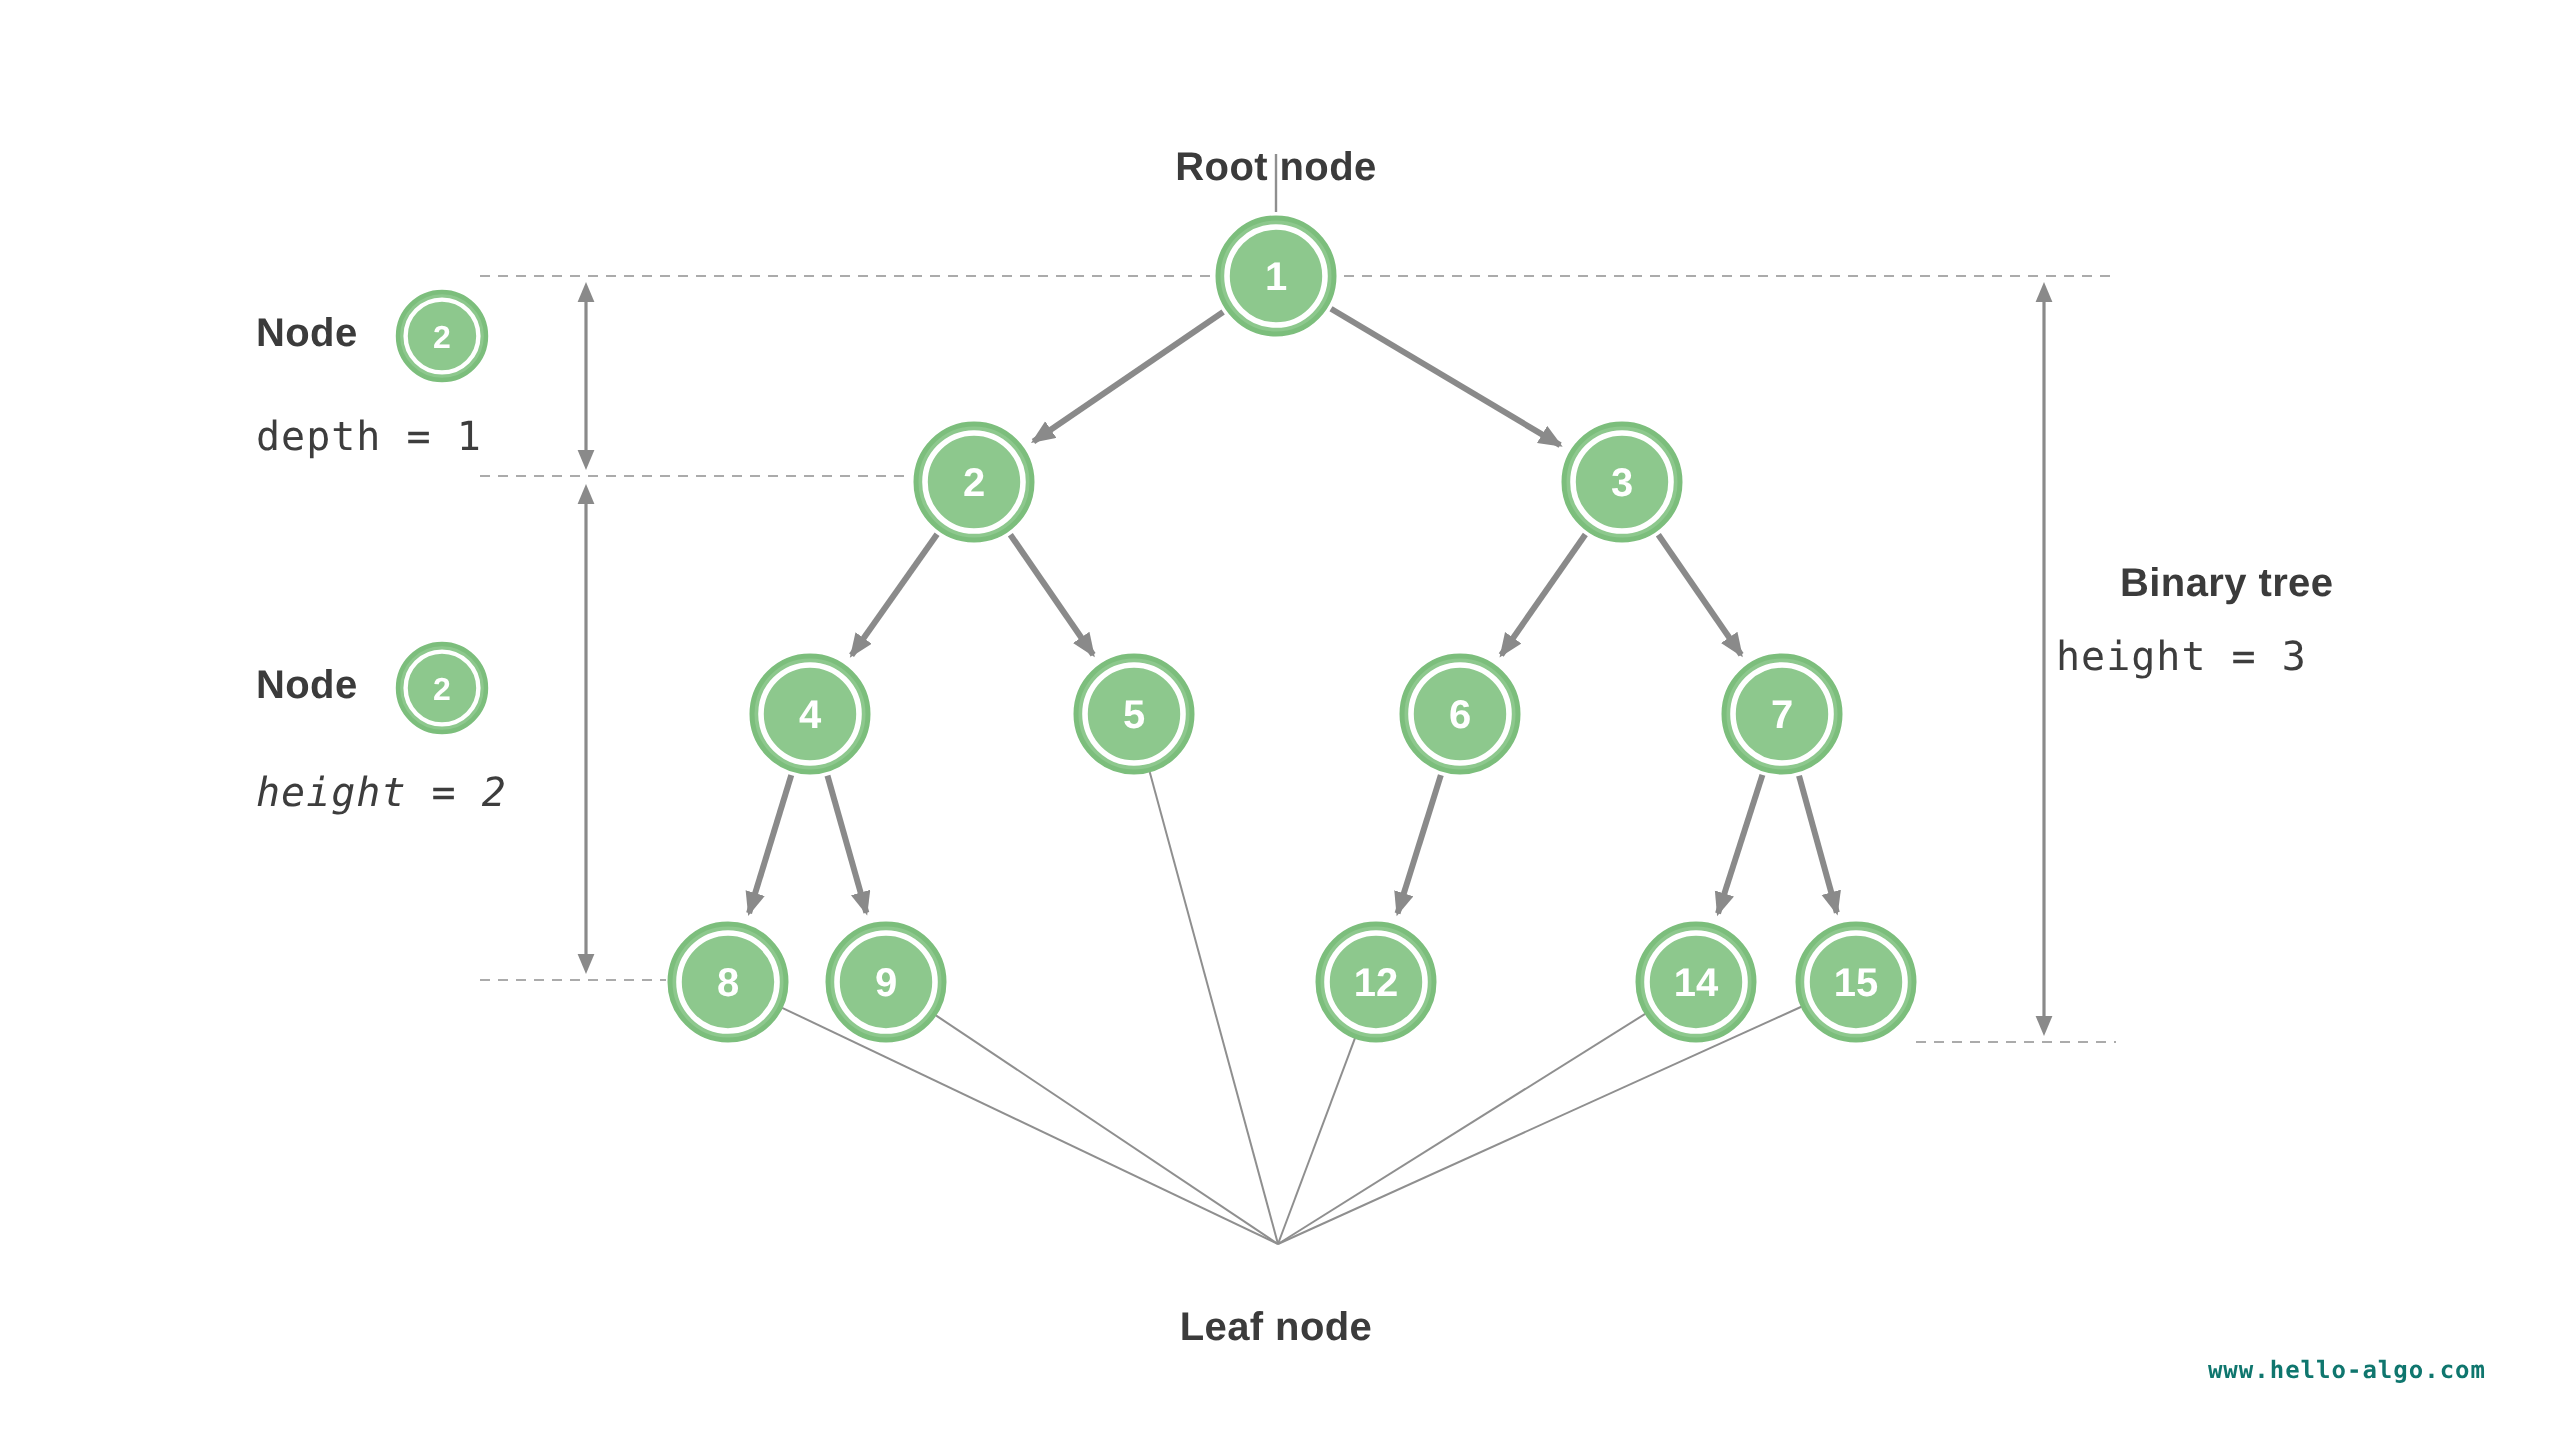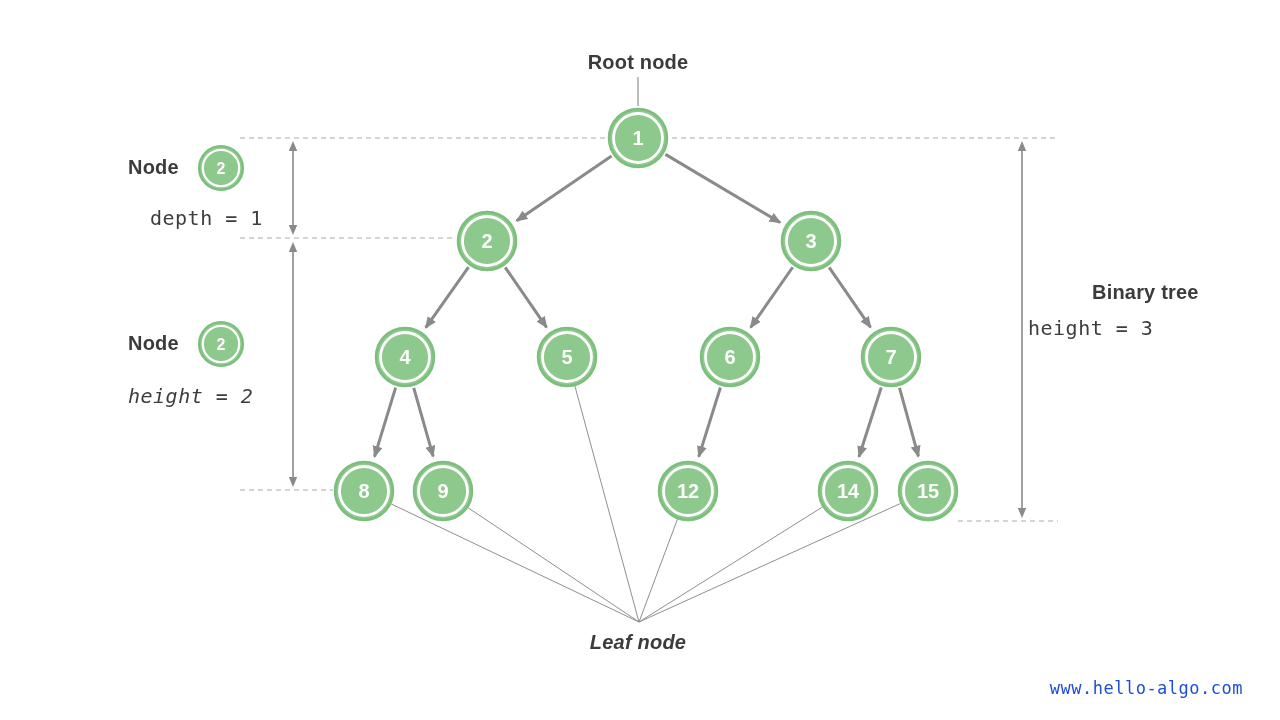--- a/index.html
+++ b/index.html
@@ -6,22 +6,22 @@
   body{
     width:1280px;height:720px;background:#ffffff;overflow:hidden;
     font-family:"Liberation Sans", sans-serif;
     position:relative;
   }
   .stage{position:absolute;inset:0;width:1280px;height:720px;}
   svg.diagram{position:absolute;left:0;top:0;}
   .lbl{position:absolute;white-space:nowrap;}
   .lbl-bold{font-weight:bold;font-size:20px;color:#3b3b3b;letter-spacing:0.2px;}
   .lbl-mono{font-family:"DejaVu Sans Mono", monospace;font-size:20px;color:#3d3d3d;letter-spacing:0.5px;}
-  .lbl-center{transform:translateX(-50%);}
-  .watermark{font-family:"DejaVu Sans Mono", monospace;font-size:17px;color:#1d4ed8;letter-spacing:0.5px;}
+  .lbl-center{transform:translateX(-50%);margin-top:22px;}
+  .watermark{font-family:"DejaVu Sans Mono", monospace;font-size:12px;color:#0f766e;letter-spacing:0.5px;font-weight:bold;}
 </style>
 </head>
 <body>
 
 <div class="stage">
 
   <svg class="diagram" width="1280" height="720" viewBox="0 0 1280 720">
     <defs>
       <marker id="edge-arrow" markerWidth="14" markerHeight="12" refX="10.5" refY="5" orient="auto" markerUnits="userSpaceOnUse">
         <path d="M0,0 L12,5 L0,10 Z" fill="#8a8a8a"></path>
@@ -135,26 +135,26 @@
         <g>
           <circle cx="221" cy="344" r="22" fill="#8dc88d" stroke="#7cbe7c" stroke-width="2.2"></circle>
           <circle cx="221" cy="344" r="18.2" fill="none" stroke="#ffffff" stroke-width="2.2"></circle>
           <text x="221" y="350" text-anchor="middle" fill="#ffffff" font-size="16" font-weight="bold" font-family="&quot;Liberation Sans&quot;, sans-serif">2</text>
         </g>
       </g>
   </svg>
 
   <div class="lbl lbl-bold lbl-center" style="left:638px;top:51px;">Root node</div>
 
-  <div class="lbl lbl-bold lbl-center" style="left:638px;top:631px;font-style:italic;">Leaf node</div>
+  <div class="lbl lbl-bold lbl-center" style="left:638px;top:631px;">Leaf node</div>
 
   <div class="lbl lbl-bold" style="left:128px;top:156px;">Node</div>
-  <div class="lbl lbl-mono" style="left:128px;top:206px;margin-left:22px;">depth = 1</div>
+  <div class="lbl lbl-mono" style="left:128px;top:206px;">depth = 1</div>
 
   <div class="lbl lbl-bold" style="left:128px;top:332px;">Node</div>
   <div class="lbl lbl-mono" style="left:128px;top:384px;font-style:italic;">height = 2</div>
 
-  <div class="lbl lbl-bold" style="left:1060px;top:281px;margin-left:32px;">Binary tree</div>
+  <div class="lbl lbl-bold" style="left:1060px;top:281px;">Binary tree</div>
   <div class="lbl lbl-mono" style="left:1028px;top:316px;">height = 3</div>
 
   <div class="lbl watermark" style="right:37px;top:678px;">www.hello-algo.com</div>
 
 </div>
 
 </body></html>

